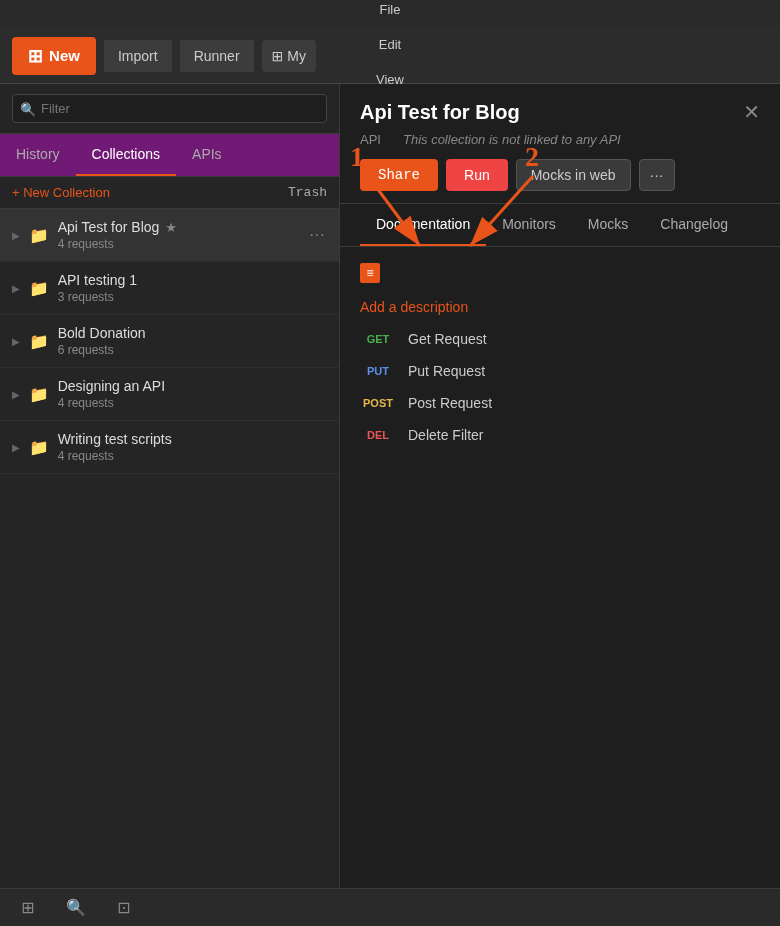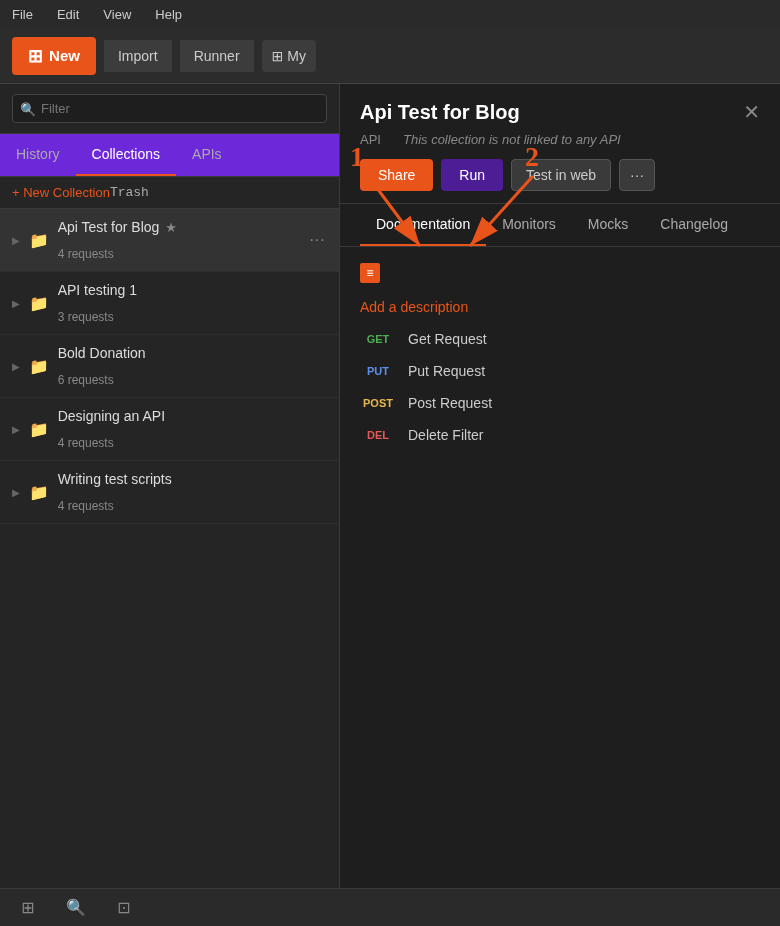--- a/index.html
+++ b/index.html
@@ -16,20 +16,21 @@
     
     .menubar {
       height: 28px;
       background: #2a2a2a;
       display: flex;
       align-items: center;
       padding: 0 8px;
       gap: 16px;
       font-size: 13px;
       color: #ccc;
+      flex-direction: column;
     }
     .menubar span {
       cursor: pointer;
       padding: 2px 4px;
     }
 
     
     .toolbar {
       height: 56px;
       background: #2c2c2c;
@@ -115,38 +116,39 @@
       top: 50%;
       transform: translateY(-50%);
       color: #777;
       font-size: 13px;
     }
 
     
     .sidebar-tabs {
       display: flex;
       border-bottom: 1px solid #3a3a3a;
-      background: #6d28d9;
+      background: #701a75;
     }
     .sidebar-tab {
       padding: 12px 16px;
       font-size: 14px;
       color: #aaa;
       cursor: pointer;
       border-bottom: 2px solid transparent;
     }
     .sidebar-tab.active {
       color: #fff;
       border-bottom: 2px solid #e8541a;
     }
 
     
     .sidebar-actions {
       display: flex;
       align-items: center;
+      justify-content: space-between;
       padding: 8px 12px;
       border-bottom: 1px solid #3a3a3a;
     }
     .btn-new-collection {
       background: none;
       border: none;
       color: #e8541a;
       font-size: 13px;
       cursor: pointer;
       display: flex;
@@ -190,21 +192,21 @@
     .collection-name {
       font-size: 14px;
       color: #ddd;
       display: flex;
       align-items: center;
       gap: 6px;
     }
     .collection-count {
       font-size: 12px;
       color: #888;
-      margin-top: 12px;
+      margin-top: 2px;
     }
     .star-icon { color: #888; font-size: 13px; }
     .three-dots {
       color: #888;
       font-size: 16px;
       padding: 2px 6px;
       border-radius: 3px;
       cursor: pointer;
       position: absolute;
       right: 8px;
@@ -265,23 +267,24 @@
       padding-bottom: 12px;
     }
     .btn-share {
       background: #e8541a;
       color: white;
       border: none;
       border-radius: 4px;
       padding: 7px 18px;
       font-size: 14px;
       cursor: pointer;
+      font-family: Liberation Mono, monospace;
     }
     .btn-run {
-      background: #4c1d95;
+      background: #ef4444;
       color: white;
       border: none;
       border-radius: 4px;
       padding: 7px 18px;
       font-size: 14px;
       cursor: pointer;
     }
     .btn-view-web {
       background: #3a3a3a;
       color: #ccc;
@@ -515,21 +518,21 @@
         <span class="detail-title">Api Test for Blog</span>
         <button class="close-btn">✕</button>
       </div>
       <div class="api-row">
         <span class="api-label">API</span>
         <span class="api-not-linked">This collection is not linked to any API</span>
       </div>
       <div class="detail-actions">
         <button class="btn-share">Share</button>
         <button class="btn-run">Run</button>
-        <button class="btn-view-web">Test in web</button>
+        <button class="btn-view-web">Mocks in web</button>
         <button class="btn-more">···</button>
       </div>
     </div>
 
     <div class="detail-tabs">
       <div class="detail-tab active">Documentation</div>
       <div class="detail-tab">Monitors</div>
       <div class="detail-tab">Mocks</div>
       <div class="detail-tab">Changelog</div>
     </div>

